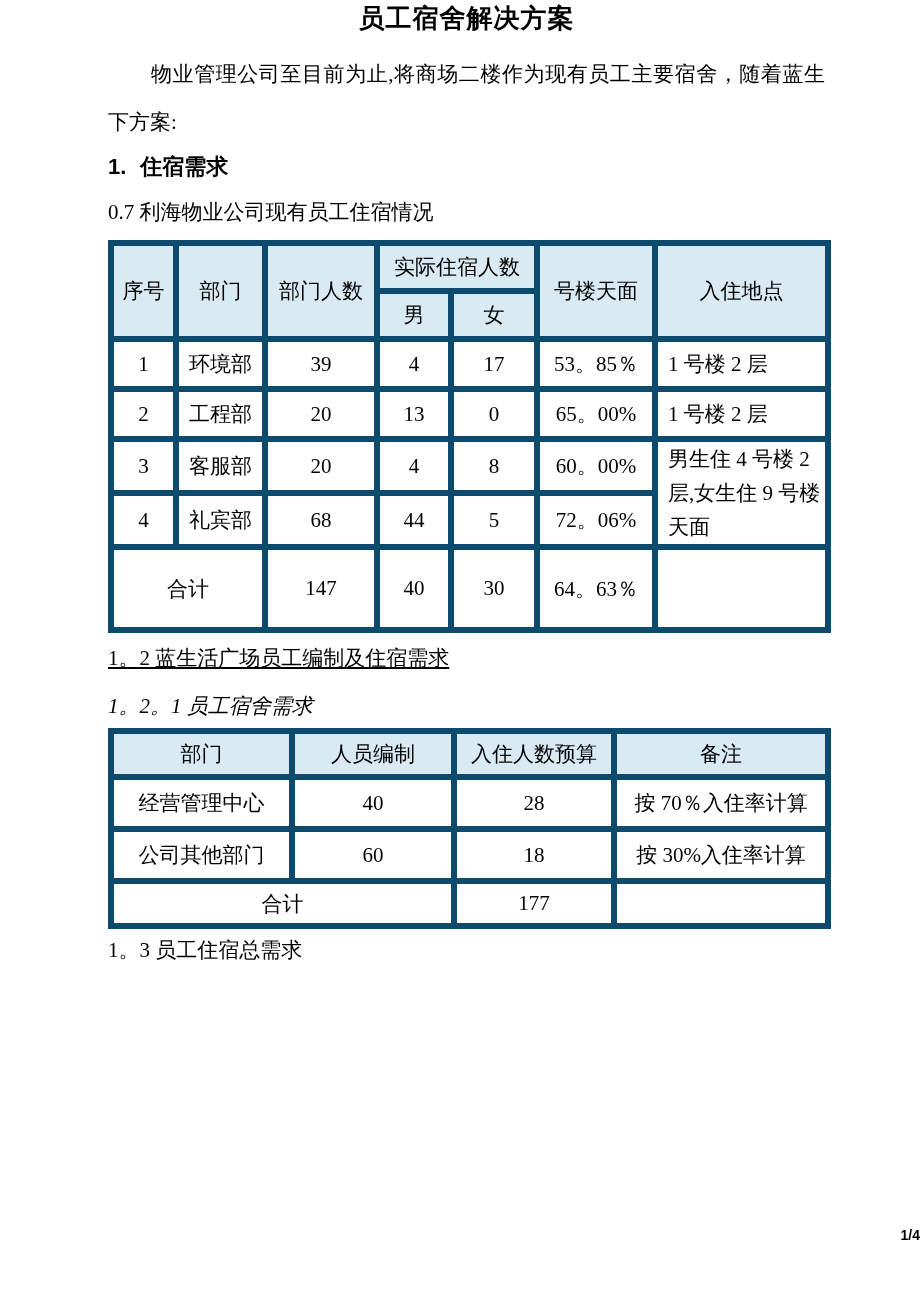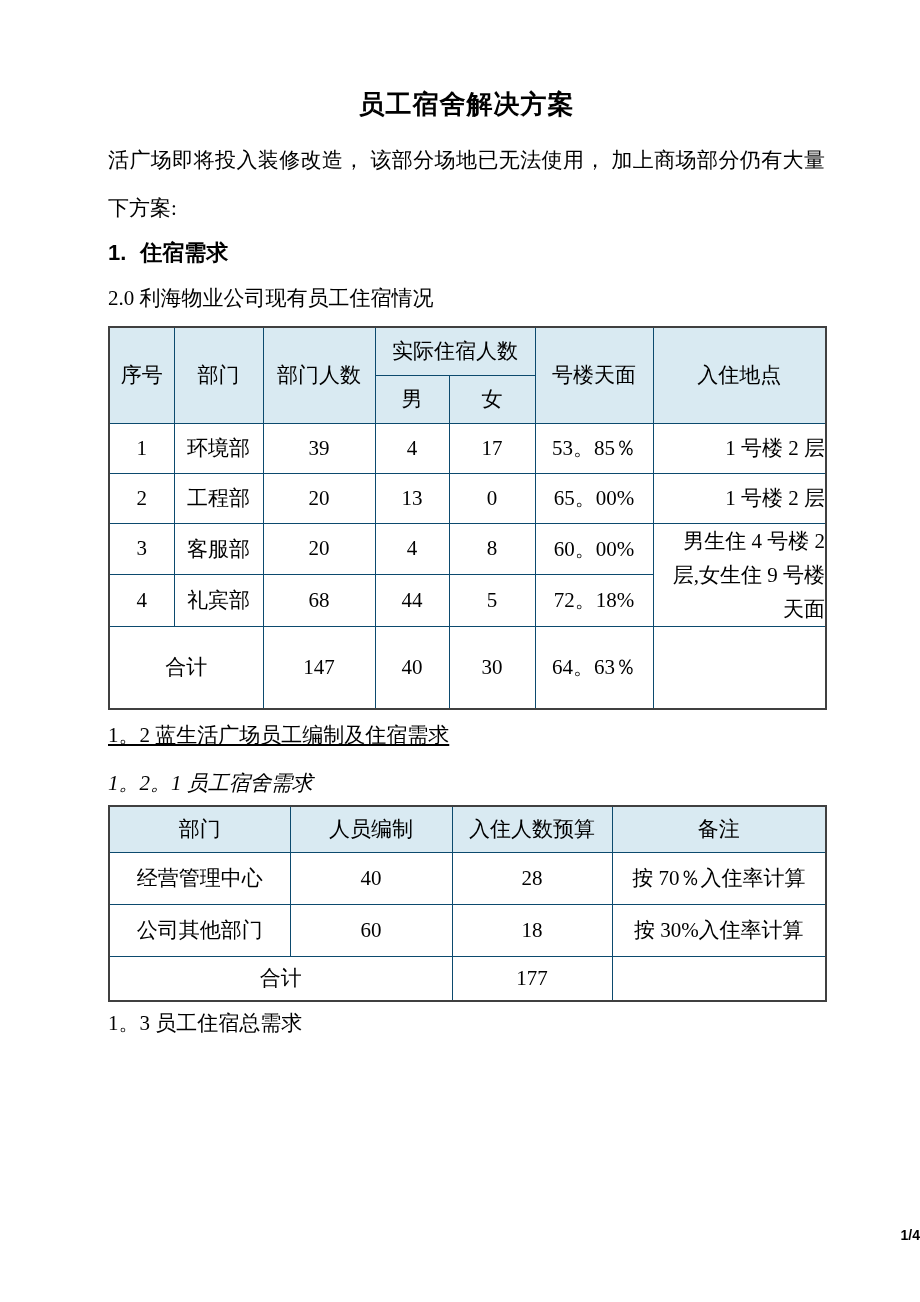--- a/index.html
+++ b/index.html
@@ -8,21 +8,20 @@
     position:relative;
     width:920px; height:1302px;
     background:#ffffff;
     overflow:hidden;
     color:#000000;
     font-family:"Liberation Serif","DejaVu Serif",serif;
   }
   .content { position:absolute; left:108px; top:0; width:717px; }
 
   .doc-title {
-    margin-top:86px;
     font-family:"Liberation Sans","DejaVu Sans",sans-serif;
     font-weight:bold;
     font-size:26px; line-height:36px;
     text-align:center;
     letter-spacing:1px;
   }
 
   .intro { margin-top:14px; }
   .intro-line {
     font-size:21px; line-height:48px; height:48px;
@@ -49,64 +48,64 @@
 
   table {
     border-collapse:collapse;
     table-layout:fixed;
     width:717px;
     font-size:21px;
   }
   .tbl1 { margin-top:14px; }
   .tbl2 { margin-top:7px; }
   th, td {
-    border:1px solid #0c4a6e;
+    border:6px solid #0c4a6e;
     text-align:center;
     vertical-align:middle;
     padding:0;
     overflow:hidden;
     margin-top:39px;
   }
   table { border:2px solid #404040; }
   th {
     background:#d9eaf2;
     font-family:"Liberation Sans","DejaVu Sans",sans-serif;
     font-weight:normal;
     font-size:21px;
   }
-  td.loc { text-align:right; padding-left:10px; line-height:34px; }
+  td.loc { text-align:left; padding-left:10px; line-height:34px; }
 
   .footer {
     position:absolute; top:1226px; left:0;
     width:100%;
     text-align:right;
     font-family:"Liberation Sans","DejaVu Sans",sans-serif;
     font-weight:bold;
     font-size:14px; line-height:18px;
   }
 </style>
 </head>
 <body>
 
 <div class="page">
   <div class="content">
 
     <div class="doc-title">员工宿舍解决方案</div>
 
     <div class="intro">
-      <div class="intro-line">活广场即将投入装修改造， 该部分场地已无法使用， 加上商场部分仍有大量</div>
+      <div class="intro-line first">物业管理公司至目前为止,将商场二楼作为现有员工主要宿舍，随着蓝生</div>
       <div class="intro-line last">下方案:</div>
     </div>
 
     <div class="h-main">
       <span class="num">1.</span>
       <span>住宿需求</span>
     </div>
 
-    <div class="h-sub h-s11">2.0 利海物业公司现有员工住宿情况</div>
+    <div class="h-sub h-s11">0.7 利海物业公司现有员工住宿情况</div>
 
     <table class="tbl1">
       <colgroup>
         <col style="width:65px">
           <col style="width:89px">
           <col style="width:112px">
         <col style="width:74px">
           <col style="width:86px">
           <col style="width:118px">
           <col style="width:173px">
@@ -150,21 +149,21 @@
         <td>8</td>
         <td>60。00%</td>
         <td class="loc" rowspan="2">男生住 4 号楼 2 层,女生住 9 号楼天面</td>
       </tr>
       <tr style="height:49px">
         <td>4</td>
         <td>礼宾部</td>
         <td>68</td>
         <td>44</td>
         <td>5</td>
-        <td>72。18%</td>
+        <td>72。06%</td>
       </tr>
       <tr style="height:83px">
         <td colspan="2">合计</td>
         <td>147</td>
         <td>40</td>
         <td>30</td>
         <td>64。63％</td>
         <td class="loc"></td>
       </tr>
     </tbody>

